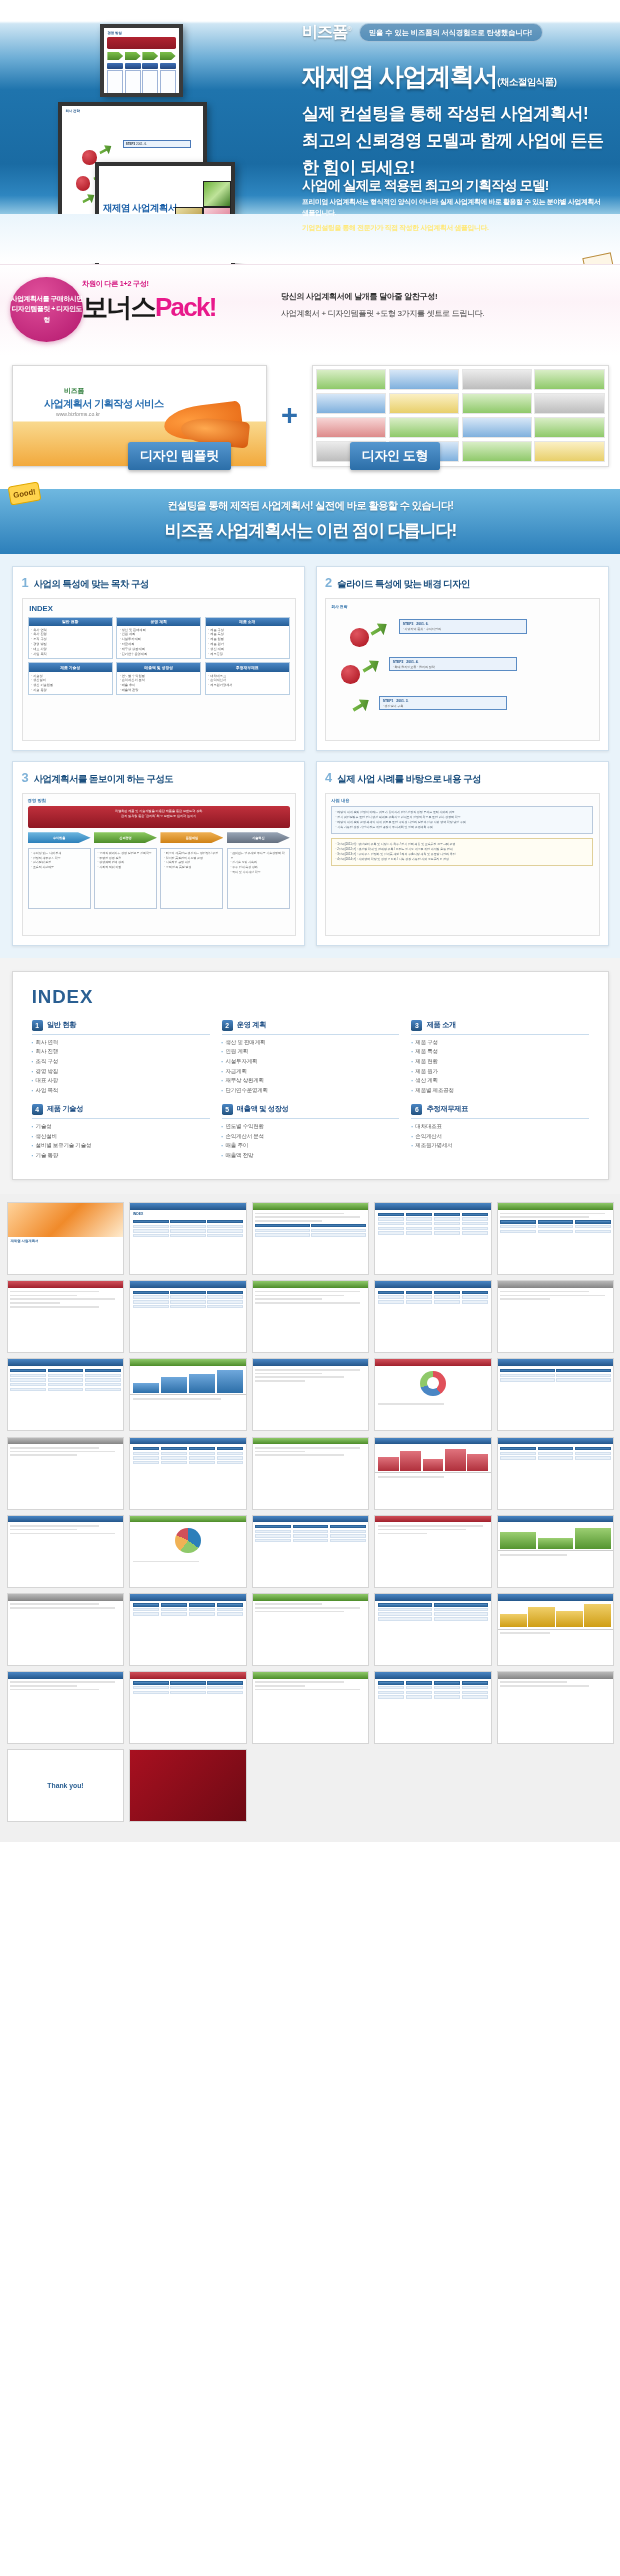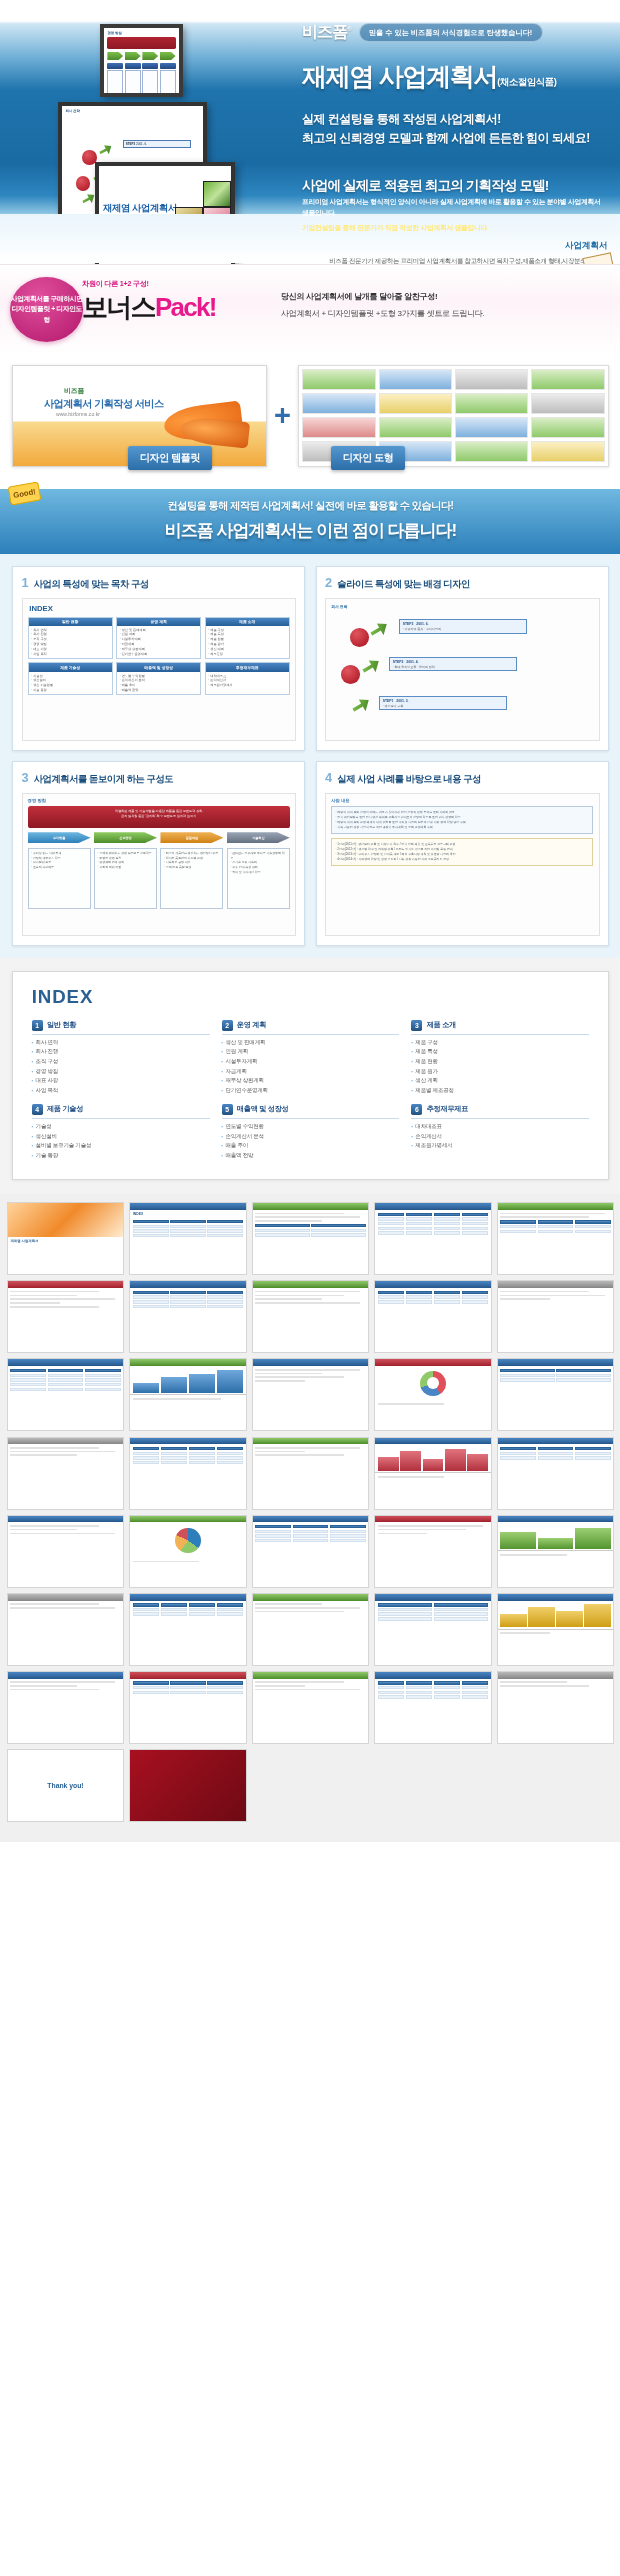--- a/index.html
+++ b/index.html
@@ -87,21 +87,21 @@
                 text-shadow: 0 0.9px 1.7px rgba(0,0,0,.35); }
   .brand-logo sup { font-size:6px; vertical-align:super; }
   .brand-pill {
     background: rgba(26,95,150,.55); border:0.9px solid rgba(255,255,255,.45);
     color:#fff; font-size:7.2px; font-weight:bold; padding:3.4px 9.4px; border-radius:9.4px;
     white-space:nowrap;
   }
   .hero-h1 { margin-top:17px; font-size:25px; font-weight:bold; color:#ffffff; letter-spacing:-1.3px;
              text-shadow:0 1.7px 2.6px rgba(0,0,0,.3); }
   .hero-h1 .sub { font-size:9.4px; letter-spacing:-0.4px; }
-  .hero-lead { margin-top:17px; font-size:12px; line-height:1.6; color:#ffffff; font-weight:bold;
+  .hero-lead { margin-top:7px; font-size:17px; line-height:1.6; color:#ffffff; font-weight:bold;
                letter-spacing:-0.5px; text-shadow:0 0.9px 1.7px rgba(0,0,0,.25); }
 
   .hero-h2 { position:absolute; left:302px; top:177px; font-size:13.6px; font-weight:bold;
              color:#ffffff; letter-spacing:-0.9px; text-shadow:0 0.9px 2.6px rgba(0,0,0,.35); }
   .hero-p  { position:absolute; left:302px; top:197px; width:302px; font-size:6.8px;
              line-height:1.55; color:#ffffff; font-weight:bold; letter-spacing:-0.3px;}
   .hero-p .hl { color:#ffe97a; display:block; margin-top:5.1px; }
 
   .hero-foot { position:absolute; right:13.6px; top:240px; width:281px; text-align:right; }
   .hero-foot-title { font-size:8.5px; font-weight:bold; color:#1a6ba3; }
@@ -127,21 +127,21 @@
   .bonus-mid { position:absolute; left:82px; top:13.6px; }
   .bonus-kicker { font-size:7.2px; color:#d4157f; font-weight:bold; letter-spacing:-0.3px;}
   .bonus-title { font-size:26px; font-weight:bold; color:#1a1a1a; letter-spacing:-1.7px; margin-top:1.7px;}
   .bonus-title .pk { color:#e8198b; }
   .bonus-right { position:absolute; left:281px; top:25.5px; }
   .bonus-right .l1 { font-size:8px; color:#333; font-weight:bold; letter-spacing:-0.3px;}
   .bonus-right .l2 { font-size:8px; margin-top:6px; color:#444; letter-spacing:-0.3px;}
 
   
   .showcase { position:relative; height:119px; background:#ffffff; padding:6.8px 12px; }
-  .showcase-inner { display:flex; align-items:center; gap:7px; height:100%; }
+  .showcase-inner { display:flex; align-items:center; gap:14px; height:100%; }
   .tpl-card {
     width:255px; height:102px; border:0.9px solid #d8d8d8; position:relative; overflow:hidden;
     background: linear-gradient(to bottom,#ffffff 55%, #f9d98e 56%, #f2a93c 100%);
     box-shadow:0 0.9px 3.4px rgba(0,0,0,.18);
   }
   .tpl-card .tc-t1 { position:absolute; left:51px; top:20.4px; font-size:6.8px; color:#2f7d3b; font-weight:bold;}
   .tpl-card .tc-t2 { position:absolute; left:31px; top:31px; font-size:10.2px; color:#2a6fb0; font-weight:bold; letter-spacing:-0.6px;}
   .tpl-card .tc-t3 { position:absolute; left:43px; top:45px; font-size:5.1px; color:#888;}
   .tpl-card .carrot {
     position:absolute; right:24px; top:39px; width:78px; height:34px;
@@ -164,21 +164,21 @@
   .shape-cell { border:0.9px solid #e6e6e6; background:#fbfcfd; position:relative; overflow:hidden;}
   .sc-green { background:linear-gradient(to bottom,#d9eec6,#8fc96a); }
   .sc-blue  { background:linear-gradient(to bottom,#d7e7f7,#7fb0dd); }
   .sc-gray  { background:linear-gradient(to bottom,#ececec,#bdbdbd); }
   .sc-red   { background:linear-gradient(to bottom,#f7d5d5,#dd8a8a); }
   .sc-yellow{ background:linear-gradient(to bottom,#fbf0c4,#e8cf6a); }
 
   .labels-row { position:absolute; left:128px; bottom:5.1px; display:flex; gap:119px; }
   .dbl {
     background: linear-gradient(to bottom,#5597cf,#2b6ea8); color:#fff;
-    font-size:10px; font-weight:bold; padding:5.1px 12px; border-radius:2.6px;
+    font-size:13px; font-weight:bold; padding:5.1px 12px; border-radius:2.6px;
     letter-spacing:-0.4px; box-shadow:0 1.7px 3.4px rgba(0,0,0,.25);
   }
 
   
   .whatis {
     margin:8.5px 12px 0; border:0.9px solid #dcdcdc; background:#fafafa;
     padding:10.2px 13.6px; position:relative;
   }
   .whatis-title { font-size:10.2px; font-weight:bold; color:#1c5f9e; letter-spacing:-0.5px; }
   .whatis-body { margin-top:6px; font-size:6.8px; line-height:1.7; color:#555; letter-spacing:-0.3px;}
@@ -397,24 +397,20 @@
     </div>
 
     <div class="hero-strip-light"></div>
 
     <div class="hero-h2">사업에 실제로 적용된 최고의 기획작성 모델!</div>
     <div class="hero-p">
       <span>프리미엄 사업계획서는 형식적인 양식이 아니라 실제 사업계획에 바로 활용할 수 있는 분야별 사업계획서 샘플입니다.</span>
       <span class="hl">기업컨설팅을 통해 전문가가 직접 작성한 사업계획서 샘플입니다.</span>
     </div>
 
-    <div class="hero-foot">
-      <div class="hero-foot-title">사업계획서</div>
-      <div class="hero-foot-body">비즈폼 전문가가 제공하는 프리미엄 사업계획서를 참고하시면 목차구성,제품소개 형태,시장분석방법, 운영방안,마케팅전략 등에 소요되는 시간이 획기적으로 줄어듭니다.</div>
-    </div>
     <div class="cert-icon"></div>
   </section>
 
   <section class="bonus">
     <div class="bonus-badge">사업계획서를 구매하시면 디자인템플릿 + 디자인도형</div>
     <div class="bonus-mid">
       <div class="bonus-kicker">차원이 다른 1+2 구성!</div>
       <div class="bonus-title">
         <span>보너스</span><span class="pk">Pack!</span>
       </div>

